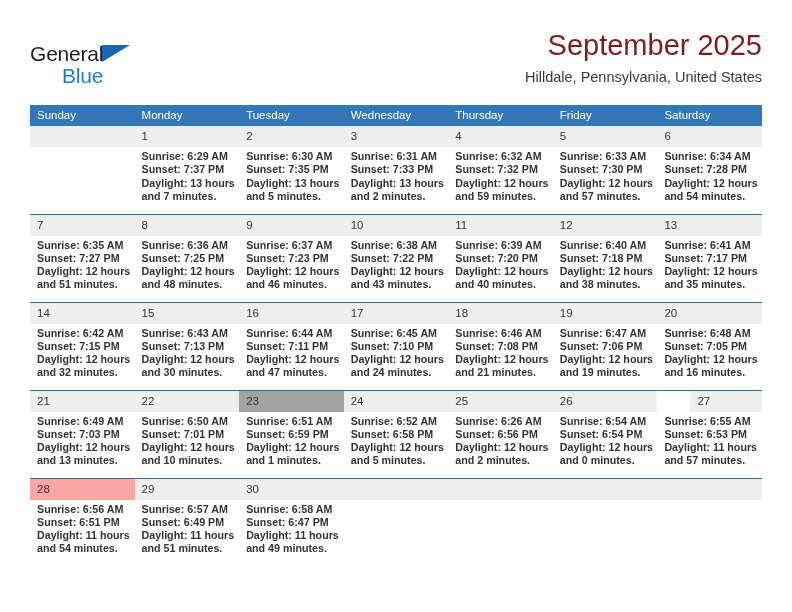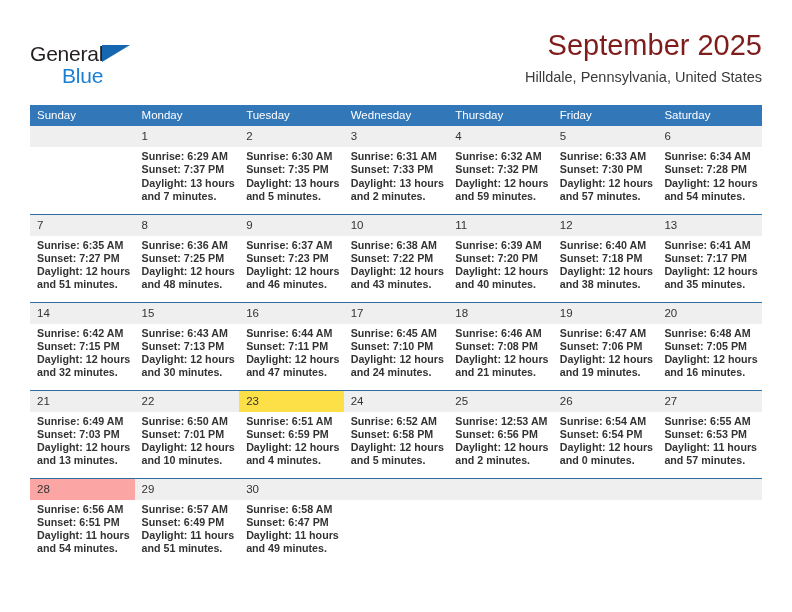--- a/index.html
+++ b/index.html
@@ -354,57 +354,57 @@
           <td style="border-top-color: rgb(46, 109, 164);">
             <div class="daynum" style="background: rgb(239, 239, 239);">22</div>
             <div class="cellbody">
               <div class="line">Sunrise: 6:50 AM</div>
               <div class="line">Sunset: 7:01 PM</div>
               <div class="line">Daylight: 12 hours</div>
               <div class="line">and 10 minutes.</div>
             </div>
           </td>
           <td style="border-top-color: rgb(46, 109, 164);">
-            <div class="daynum" style="background: #fde047;">23</div>
+            <div class="daynum" style="background: #a3a3a3;">23</div>
             <div class="cellbody">
               <div class="line">Sunrise: 6:51 AM</div>
               <div class="line">Sunset: 6:59 PM</div>
               <div class="line">Daylight: 12 hours</div>
-              <div class="line">and 4 minutes.</div>
+              <div class="line">and 1 minutes.</div>
             </div>
           </td>
           <td style="border-top-color: rgb(46, 109, 164);">
             <div class="daynum" style="background: rgb(239, 239, 239);">24</div>
             <div class="cellbody">
               <div class="line">Sunrise: 6:52 AM</div>
               <div class="line">Sunset: 6:58 PM</div>
               <div class="line">Daylight: 12 hours</div>
               <div class="line">and 5 minutes.</div>
             </div>
           </td>
           <td style="border-top-color: rgb(46, 109, 164);">
             <div class="daynum" style="background: rgb(239, 239, 239);">25</div>
             <div class="cellbody">
-              <div class="line">Sunrise: 12:53 AM</div>
+              <div class="line">Sunrise: 6:26 AM</div>
               <div class="line">Sunset: 6:56 PM</div>
               <div class="line">Daylight: 12 hours</div>
               <div class="line">and 2 minutes.</div>
             </div>
           </td>
           <td style="border-top-color: rgb(46, 109, 164);">
             <div class="daynum" style="background: rgb(239, 239, 239);">26</div>
             <div class="cellbody">
               <div class="line">Sunrise: 6:54 AM</div>
               <div class="line">Sunset: 6:54 PM</div>
               <div class="line">Daylight: 12 hours</div>
               <div class="line">and 0 minutes.</div>
             </div>
           </td>
           <td style="border-top-color: rgb(46, 109, 164);">
-            <div class="daynum" style="background: rgb(239, 239, 239);">27</div>
+            <div class="daynum" style="background: rgb(239, 239, 239); margin-left: 33px;">27</div>
             <div class="cellbody">
               <div class="line">Sunrise: 6:55 AM</div>
               <div class="line">Sunset: 6:53 PM</div>
               <div class="line">Daylight: 11 hours</div>
               <div class="line">and 57 minutes.</div>
             </div>
           </td>
         </tr>
         <tr>
           <td style="border-top-color: rgb(46, 109, 164);">

